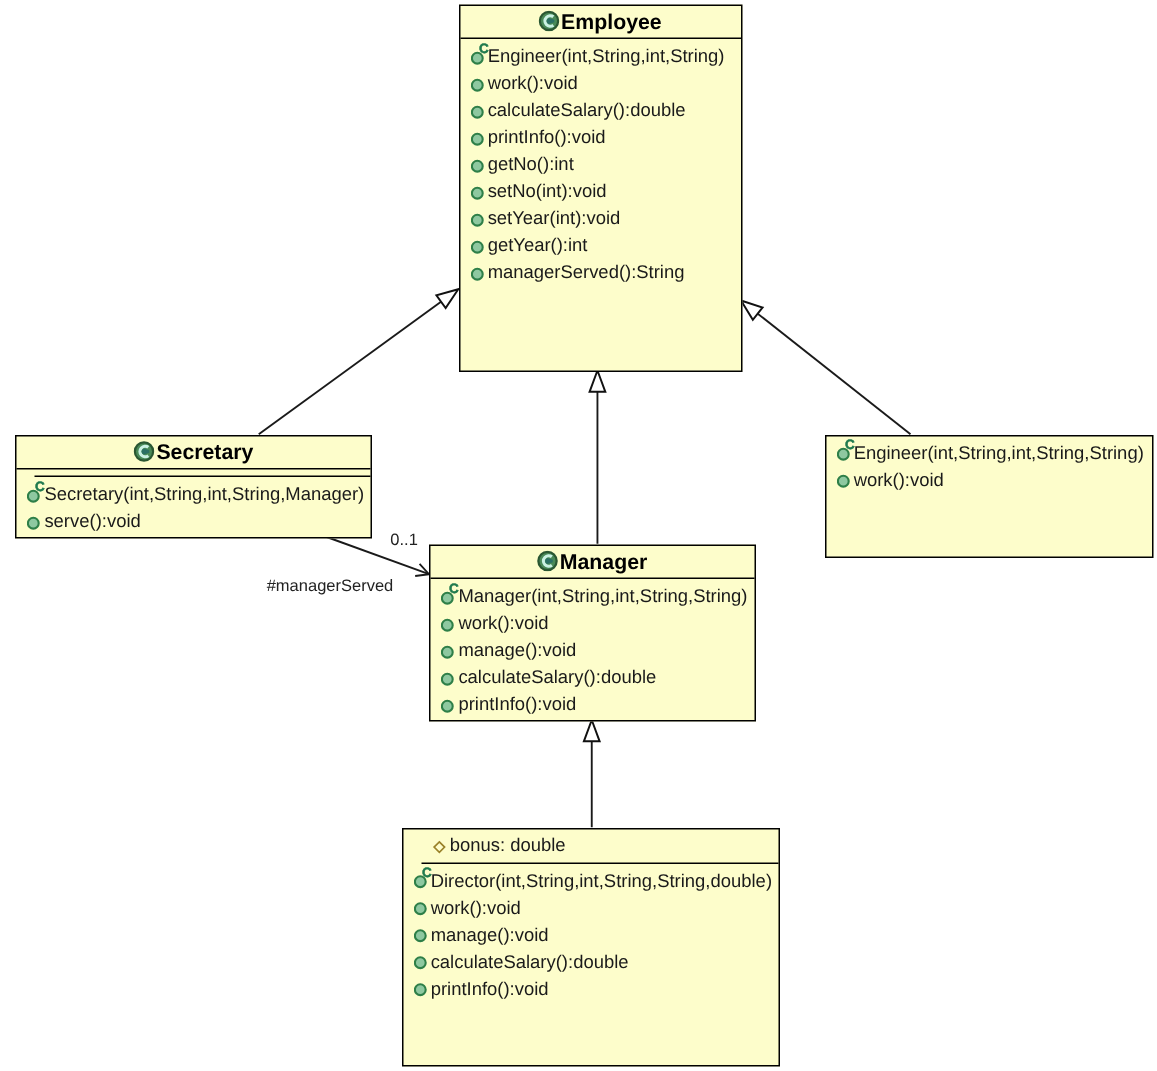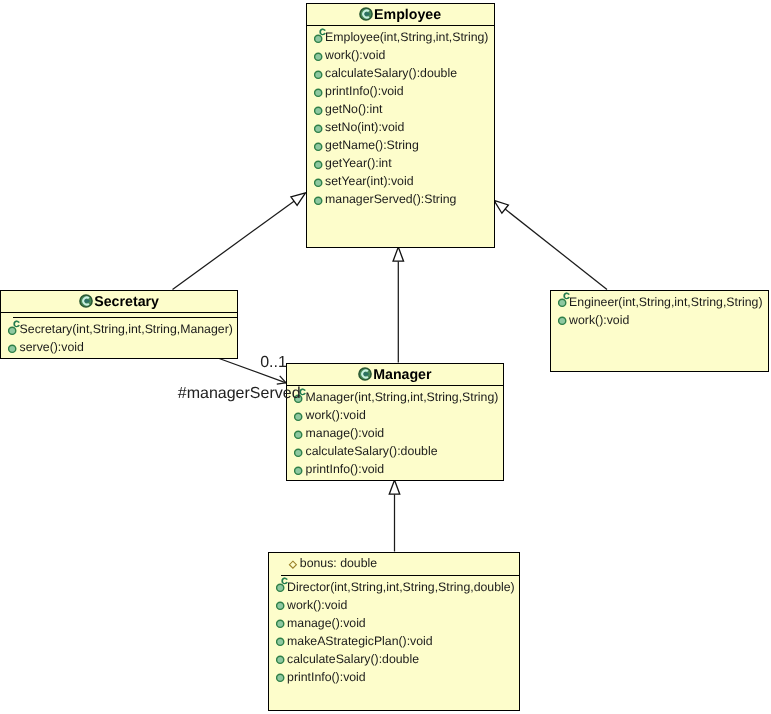--- a/index.html
+++ b/index.html
@@ -21,21 +21,21 @@
   .cmpt.methods{padding-top:0.8px;}
   .cmpt.empty-attrs{height:5px;}
   .row{box-sizing:border-box;height:18px;font-size:12.3px;white-space:nowrap;
        position:relative;color:#1a1a1a;}
   .row.attr{height:22px;}
   .row .ico-wrap{position:absolute;left:0;top:0.2px;display:block;}
   .row.attr .ico-wrap{top:2px;}
   .row .ico{position:absolute;left:7.4px;display:block;}
   .row .lbl{position:absolute;left:18.6px;top:3.6px;}
   .row.attr .lbl{left:19.3px;top:3.9px;}
-  .edge-label{position:absolute;font-size:16px;color:#222;white-space:nowrap;}
+  .edge-label{position:absolute;font-size:11px;color:#222;white-space:nowrap;}
   svg text{font-family:"Liberation Sans",sans-serif;}
 </style>
 </head>
 <body>
 
 <svg id="edges" viewBox="0 0 771 714">
   <line x1="172.50" y1="289.50" x2="294.01" y2="201.15" stroke="#1a1a1a" stroke-width="1.25"></line>
   <polygon points="305.50,192.80 297.10,205.40 290.93,196.90" fill="#ffffff" stroke="#111111" stroke-width="1.3"></polygon>
   <line x1="398.30" y1="362.50" x2="398.30" y2="261.20" stroke="#1a1a1a" stroke-width="1.25"></line>
   <polygon points="398.30,247.00 403.55,261.20 393.05,261.20" fill="#ffffff" stroke="#111111" stroke-width="1.3"></polygon>
@@ -58,21 +58,21 @@
     <span class="hdr-label">Employee</span>
   </div>
   <div class="cmpt methods">
     <div class="row">
       <span class="ico-wrap">
             <svg class="ico" width="16" height="18" viewBox="0 0 16 18">
               <circle cx="4.2" cy="11.8" r="3.6" fill="#8ec8a0" stroke="#2e7f48" stroke-width="1.4"></circle>
               <text x="5.25" y="8.35" font-size="9.0" font-weight="bold" fill="#1f7a4e" stroke="#1f7a4e" stroke-width="0.35">C</text>
             </svg>
           </span>
-      <span class="lbl">Employee(int,String,int,String)</span>
+      <span class="lbl">Engineer(int,String,int,String)</span>
     </div>
     <div class="row">
       <span class="ico-wrap">
             <svg class="ico" width="16" height="18" viewBox="0 0 16 18">
               <circle cx="4.2" cy="11.8" r="3.6" fill="#8ec8a0" stroke="#2e7f48" stroke-width="1.4"></circle>
             </svg>
           </span>
       <span class="lbl">work():void</span>
     </div>
     <div class="row">
@@ -106,49 +106,41 @@
             </svg>
           </span>
       <span class="lbl">setNo(int):void</span>
     </div>
     <div class="row">
       <span class="ico-wrap">
             <svg class="ico" width="16" height="18" viewBox="0 0 16 18">
               <circle cx="4.2" cy="11.8" r="3.6" fill="#8ec8a0" stroke="#2e7f48" stroke-width="1.4"></circle>
             </svg>
           </span>
-      <span class="lbl">getName():String</span>
+      <span class="lbl">setYear(int):void</span>
     </div>
     <div class="row">
       <span class="ico-wrap">
             <svg class="ico" width="16" height="18" viewBox="0 0 16 18">
               <circle cx="4.2" cy="11.8" r="3.6" fill="#8ec8a0" stroke="#2e7f48" stroke-width="1.4"></circle>
             </svg>
           </span>
       <span class="lbl">getYear():int</span>
     </div>
     <div class="row">
       <span class="ico-wrap">
             <svg class="ico" width="16" height="18" viewBox="0 0 16 18">
               <circle cx="4.2" cy="11.8" r="3.6" fill="#8ec8a0" stroke="#2e7f48" stroke-width="1.4"></circle>
             </svg>
           </span>
-      <span class="lbl">setYear(int):void</span>
-    </div>
-    <div class="row">
-      <span class="ico-wrap">
-            <svg class="ico" width="16" height="18" viewBox="0 0 16 18">
-              <circle cx="4.2" cy="11.8" r="3.6" fill="#8ec8a0" stroke="#2e7f48" stroke-width="1.4"></circle>
-            </svg>
-          </span>
       <span class="lbl">managerServed():String</span>
     </div>
   </div>
 </div>
-<div class="uml-class" style="left:0;top:289.5px;width:238.0px;height:69.0px">
+<div class="uml-class" style="left:10px;top:289.5px;width:238.0px;height:69.0px">
   <div class="hdr">
     <svg class="ico class-ico" width="14" height="14" viewBox="0 0 14 14">
           <circle cx="7" cy="7" r="6.1" fill="#4a8a58" stroke="#2a5732" stroke-width="1.5"></circle>
           <path d="M9.9 4.2 A3.5 3.5 0 1 0 9.9 9.8" fill="none" stroke="#caf1e3" stroke-width="2.1"></path>
           <path d="M6.9 4.95 A2.15 2.15 0 0 0 6.9 9.05 L10.5 7.9 L10.5 6.1 Z" fill="#2b7065"></path>
         </svg>
     <span class="hdr-label">Secretary</span>
   </div>
   <div class="cmpt bordered empty-attrs"></div>
   <div class="cmpt methods">
@@ -281,28 +273,20 @@
             </svg>
           </span>
       <span class="lbl">manage():void</span>
     </div>
     <div class="row">
       <span class="ico-wrap">
             <svg class="ico" width="16" height="18" viewBox="0 0 16 18">
               <circle cx="4.2" cy="11.8" r="3.6" fill="#8ec8a0" stroke="#2e7f48" stroke-width="1.4"></circle>
             </svg>
           </span>
-      <span class="lbl">makeAStrategicPlan():void</span>
-    </div>
-    <div class="row">
-      <span class="ico-wrap">
-            <svg class="ico" width="16" height="18" viewBox="0 0 16 18">
-              <circle cx="4.2" cy="11.8" r="3.6" fill="#8ec8a0" stroke="#2e7f48" stroke-width="1.4"></circle>
-            </svg>
-          </span>
       <span class="lbl">calculateSalary():double</span>
     </div>
     <div class="row">
       <span class="ico-wrap">
             <svg class="ico" width="16" height="18" viewBox="0 0 16 18">
               <circle cx="4.2" cy="11.8" r="3.6" fill="#8ec8a0" stroke="#2e7f48" stroke-width="1.4"></circle>
             </svg>
           </span>
       <span class="lbl">printInfo():void</span>
     </div>

